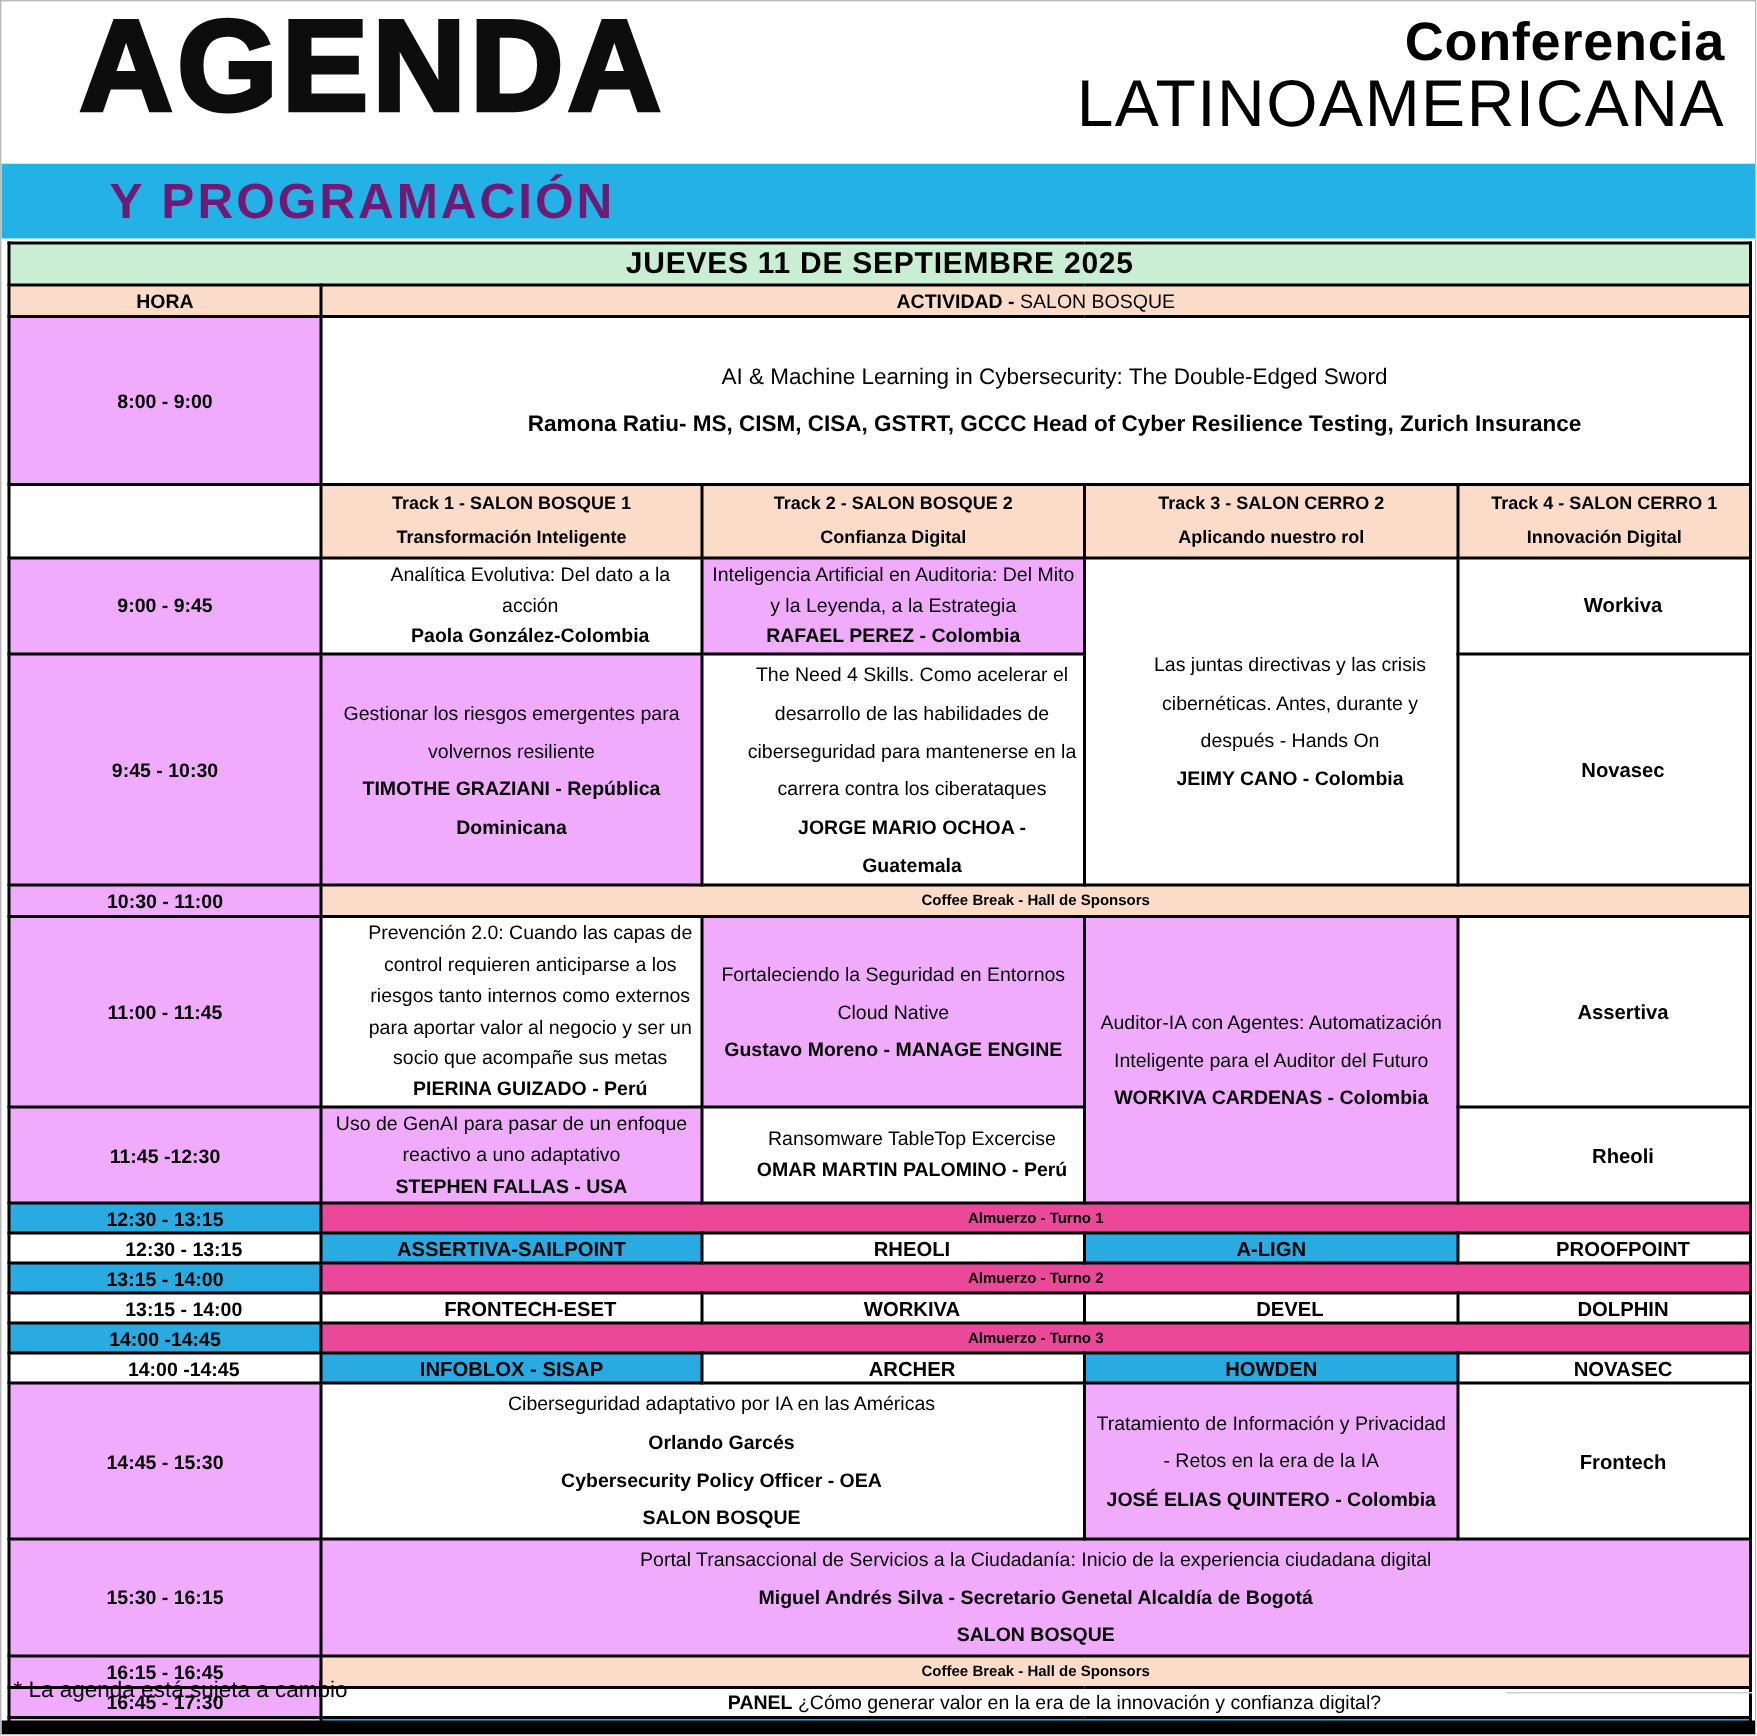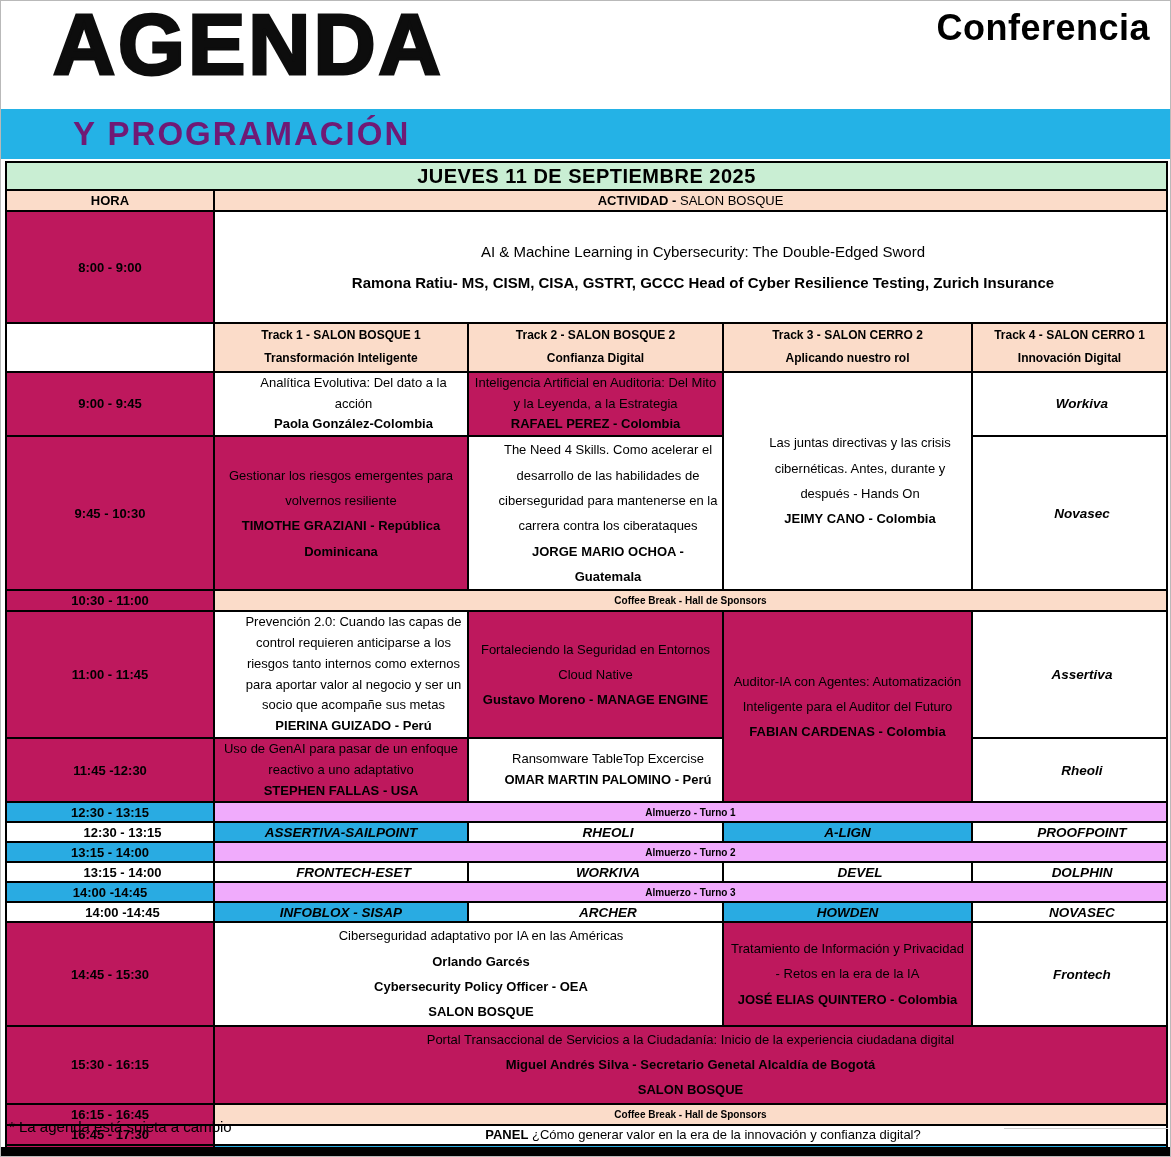--- a/index.html
+++ b/index.html
@@ -12,51 +12,52 @@
                 letter-spacing:3px;color:#0d0d0d;-webkit-text-stroke:3px #0d0d0d;}
   .brand{position:absolute;right:20px;top:8px;text-align:right;line-height:1.05;}
   .brand-top{font-size:36px;font-weight:bold;letter-spacing:0.5px;}
   .brand-bottom{font-size:44px;font-weight:normal;letter-spacing:1px;}
   .subtitle-bar{height:50px;background:#24B2E6;display:flex;align-items:center;}
   .subtitle{color:#701a75;font-weight:bold;font-size:33px;letter-spacing:2px;padding-left:72px;}
   
   table.agenda{border-collapse:collapse;table-layout:fixed;width:1163px;margin:2px 0 0 4px;}
   td{border:2px solid #000;padding:0 4px;text-align:center;vertical-align:middle;
      font-size:13px;color:#000;}
-  .c-cyan{background:#be185d;} .c-bblue{background:#29ABE2;} .c-lblue{background:#f0abfc;}
+  .c-cyan{background:#f0abfc;} .c-bblue{background:#29ABE2;} .c-lblue{background:#ec4899;}
   .c-salmon{background:#FBDCC9;} .c-green{background:#C9EED3;} .c-white{background:#fff;padding-left:29px;}
   .date-cell{font-size:20px;font-weight:bold;letter-spacing:0.5px;}
   .colhead{font-weight:bold;font-size:13px;}
   .colhead .plain{font-weight:normal;}
   .time{font-weight:bold;font-size:13px;}
   .sess{line-height:1.6;}
   .sess .title{display:block;font-weight:normal;}
   .sess .speaker{display:block;font-weight:bold;}
   .keynote .title{display:block;font-size:15px;margin-bottom:14px;font-weight:normal;}
   .keynote .speaker{display:block;font-size:15px;font-weight:bold;}
   .track-head{font-weight:bold;font-size:12px;line-height:1.95;}
   .band{font-weight:bold;font-size:10px;}
-  .vendor{font-weight:bold;font-size:13.5px;font-style:italic;}
+  .vendor{font-weight:bold;font-size:13.5px;}
   .mixed .b{font-weight:bold;} .mixed .r{font-weight:normal;text-align:center;}
   .wide{line-height:1.95;}
   
   .footer{position:absolute;left:0;bottom:0;width:100%;height:42px;}
   .footnote{position:absolute;left:8px;top:4px;font-size:15px;}
   .gray-line{position:absolute;right:2px;top:14px;width:164px;border-top:1px solid #cfcfcf;}
   .bottom-bar{position:absolute;left:0;bottom:0;width:100%;height:9px;background:#000;}
 </style>
 </head>
 <body>
 
 <div class="page">
 
   <div class="masthead">
     <div class="agenda-title">AGENDA</div>
     <div class="brand">
       <div class="brand-top">Conferencia</div>
+      <div class="brand-bottom">LATINOAMERICANA</div>
     </div>
   </div>
   <div class="subtitle-bar">
     <div class="subtitle">Y PROGRAMACIÓN</div>
   </div>
 
   <table class="agenda">
     <colgroup>
         <col style="width:208px">
         <col style="width:254px">
@@ -131,21 +132,21 @@
       <td class="c-white sess">
             <span class="title">Prevención 2.0: Cuando las capas de control requieren anticiparse a los riesgos tanto internos como externos para aportar valor al negocio y ser un socio que acompañe sus metas</span>
             <span class="speaker">PIERINA GUIZADO - Perú</span>
           </td>
       <td class="c-cyan sess wide">
             <span class="title">Fortaleciendo la Seguridad en Entornos Cloud Native</span>
             <span class="speaker">Gustavo Moreno - MANAGE ENGINE</span>
           </td>
       <td rowspan="2" class="c-cyan sess wide">
             <span class="title">Auditor-IA con Agentes: Automatización Inteligente para el Auditor del Futuro</span>
-            <span class="speaker">FABIAN CARDENAS - Colombia</span>
+            <span class="speaker">WORKIVA CARDENAS - Colombia</span>
           </td>
       <td class="c-white vendor">Assertiva</td>
     </tr>
 
     <tr style="height:57px">
       <td class="c-cyan time">11:45 -12:30</td>
       <td class="c-cyan sess">
             <span class="title">Uso de GenAI para pasar de un enfoque reactivo a uno adaptativo</span>
             <span class="speaker">STEPHEN FALLAS - USA</span>
           </td>

